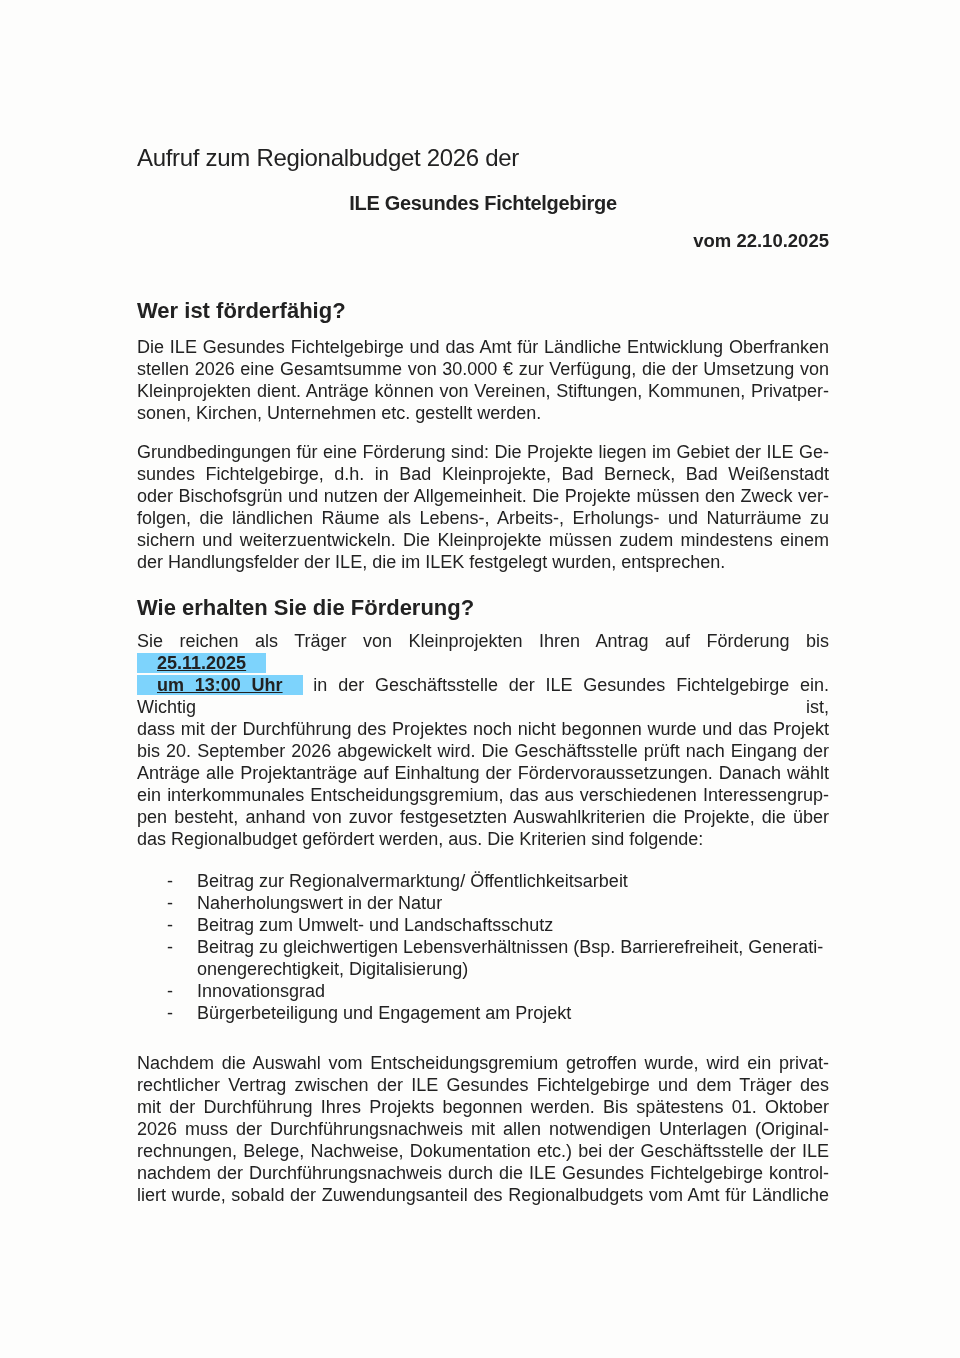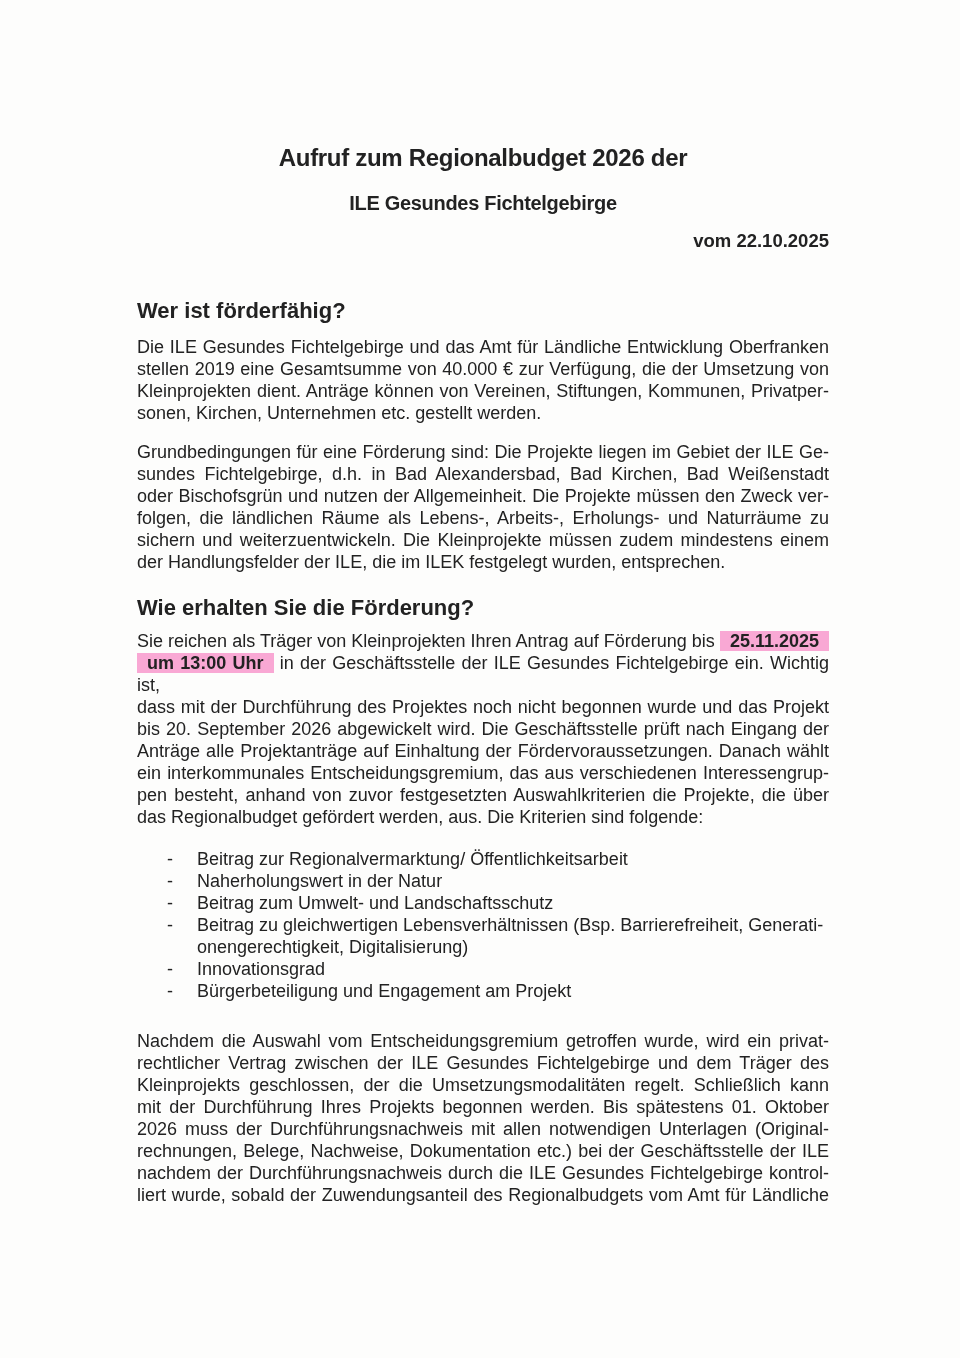--- a/index.html
+++ b/index.html
@@ -23,23 +23,22 @@
   .content {
     position: absolute;
     left: 137px;
     top: 0;
     width: 692px;
   }
   .title-line1 {
     margin-top: 145px;
     font-size: 24px;
     line-height: 26px;
-    font-weight: bold;
+    font-weight: normal;
     letter-spacing: -0.3px;
-    text-align: center;
   }
   .title-line2 {
     margin-top: 19px;
     font-size: 20px;
     line-height: 26px;
     font-weight: bold;
     letter-spacing: -0.3px;
     text-align: center;
   }
   .doc-date {
@@ -69,23 +68,24 @@
   .para.p3 { margin-top: 11px; }
   .para.p4 { margin-top: 28px; }
   .line {
     white-space: normal;
   }
   .just {
     text-align: justify;
     text-align-last: justify;
   }
   .hl {
-    background: #f9a8d4;
+    background: #7dd3fc;
     font-weight: bold;
-    padding: 0 10px;
+    text-decoration: underline;
+    padding: 0 20px;
   }
   .list {
     margin-top: 20px;
     font-size: 18px;
     line-height: 22px;
   }
   .li-row {
     display: flex;
     align-items: flex-start;
     padding-left: 30px;
@@ -103,27 +103,27 @@
 
 <div class="page">
   <div class="content">
     <div class="title-line1">Aufruf zum Regionalbudget 2026 der</div>
     <div class="title-line2">ILE Gesundes Fichtelgebirge</div>
     <div class="doc-date">vom 22.10.2025</div>
     <div>
         <div class="heading first">Wer ist förderfähig?</div>
         <div class="para p1">
           <div class="line just"><span>Die ILE Gesundes Fichtelgebirge und das Amt für Ländliche Entwicklung Oberfranken</span></div>
-          <div class="line just"><span>stellen 2019 eine Gesamtsumme von 40.000 € zur Verfügung, die der Umsetzung von</span></div>
+          <div class="line just"><span>stellen 2026 eine Gesamtsumme von 30.000 € zur Verfügung, die der Umsetzung von</span></div>
           <div class="line just"><span>Kleinprojekten dient. Anträge können von Vereinen, Stiftungen, Kommunen, Privatper-</span></div>
           <div class="line"><span>sonen, Kirchen, Unternehmen etc. gestellt werden.</span></div>
         </div>
         <div class="para p2">
           <div class="line just"><span>Grundbedingungen für eine Förderung sind: Die Projekte liegen im Gebiet der ILE Ge-</span></div>
-          <div class="line just"><span>sundes Fichtelgebirge, d.h. in Bad Alexandersbad, Bad Kirchen, Bad Weißenstadt</span></div>
+          <div class="line just"><span>sundes Fichtelgebirge, d.h. in Bad Kleinprojekte, Bad Berneck, Bad Weißenstadt</span></div>
           <div class="line just"><span>oder Bischofsgrün und nutzen der Allgemeinheit. Die Projekte müssen den Zweck ver-</span></div>
           <div class="line just"><span>folgen, die ländlichen Räume als Lebens-, Arbeits-, Erholungs- und Naturräume zu</span></div>
           <div class="line just"><span>sichern und weiterzuentwickeln. Die Kleinprojekte müssen zudem mindestens einem</span></div>
           <div class="line"><span>der Handlungsfelder der ILE, die im ILEK festgelegt wurden, entsprechen.</span></div>
         </div>
         <div class="heading second">Wie erhalten Sie die Förderung?</div>
         <div class="para p3">
           <div class="line just"><span>Sie reichen als Träger von Kleinprojekten Ihren Antrag auf Förderung bis </span><span class="hl">25.11.2025</span></div>
           <div class="line just"><span class="hl">um 13:00 Uhr</span><span> in der Geschäftsstelle der ILE Gesundes Fichtelgebirge ein. Wichtig ist,</span></div>
           <div class="line just"><span>dass mit der Durchführung des Projektes noch nicht begonnen wurde und das Projekt</span></div>
@@ -168,21 +168,20 @@
           <div class="li-row">
             <span class="dash">-</span>
             <div class="li-text">
               <div class="line">Bürgerbeteiligung und Engagement am Projekt</div>
             </div>
           </div>
         </div>
         <div class="para p4">
           <div class="line just"><span>Nachdem die Auswahl vom Entscheidungsgremium getroffen wurde, wird ein privat-</span></div>
           <div class="line just"><span>rechtlicher Vertrag zwischen der ILE Gesundes Fichtelgebirge und dem Träger des</span></div>
-          <div class="line just"><span>Kleinprojekts geschlossen, der die Umsetzungsmodalitäten regelt. Schließlich kann</span></div>
           <div class="line just"><span>mit der Durchführung Ihres Projekts begonnen werden. Bis spätestens 01. Oktober</span></div>
           <div class="line just"><span>2026 muss der Durchführungsnachweis mit allen notwendigen Unterlagen (Original-</span></div>
           <div class="line just"><span>rechnungen, Belege, Nachweise, Dokumentation etc.) bei der Geschäftsstelle der ILE</span></div>
           <div class="line just"><span>nachdem der Durchführungsnachweis durch die ILE Gesundes Fichtelgebirge kontrol-</span></div>
           <div class="line just"><span>liert wurde, sobald der Zuwendungsanteil des Regionalbudgets vom Amt für Ländliche</span></div>
         </div>
       </div>
   </div>
 </div>
 

